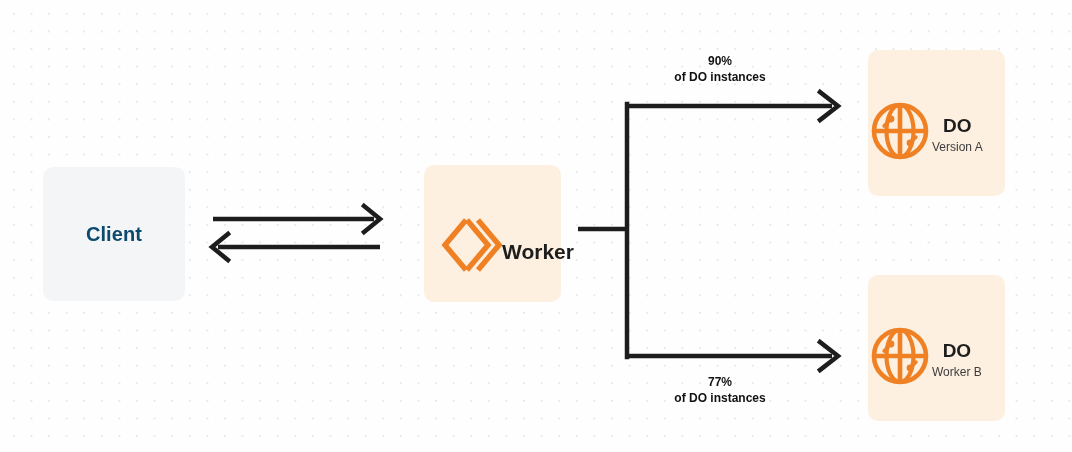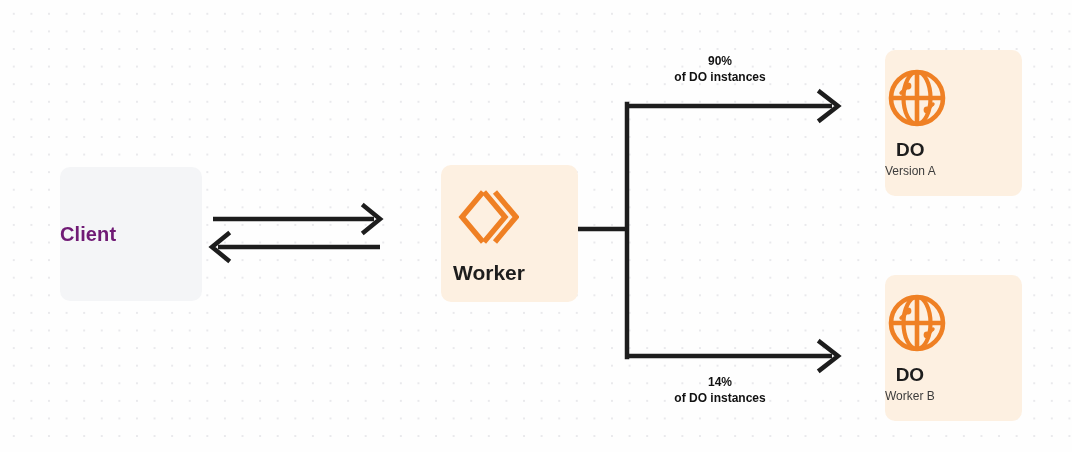--- a/index.html
+++ b/index.html
@@ -24,24 +24,23 @@
     background-size: 17.6px 17.6px;
     background-position: 5px 5px;
   }
 
   
   .node {
     position: absolute;
     box-sizing: border-box;
     border-radius: 10px;
     display: flex;
-    flex-direction: column;
-    align-items: flex-start;
+    flex-direction: row;
+    align-items: center;
     justify-content: center;
-    margin-left: 17px;
   }
 
   .node-client {
     left: 43px;
     top: 167px;
     width: 142px;
     height: 134px;
     background-color: #f4f5f7;
   }
 
@@ -72,21 +71,21 @@
     width: 137px;
     height: 146px;
     background-color: #fdf0e1;
     justify-content: flex-start;
     padding-top: 16px;
   }
 
   .node-title {
     font-size: 20px;
     font-weight: bold;
-    color: #701a75;
+    color: #0c4a6e;
     letter-spacing: 0.1px;
     line-height: 1.15;
   }
 
   .node-title-small {
     font-size: 19px;
     font-weight: bold;
     color: #1d1d1d;
     line-height: 1.15;
   }
@@ -252,17 +251,17 @@
       <span class="node-subtitle">Worker B</span>
     </span>
   </div>
 
   <div class="edge-label edge-label-top">
     <div>90%</div>
     <div>of DO instances</div>
   </div>
 
   <div class="edge-label edge-label-bottom">
-    <div>14%</div>
+    <div>77%</div>
     <div>of DO instances</div>
   </div>
 
 </div>
 
 </body></html>

